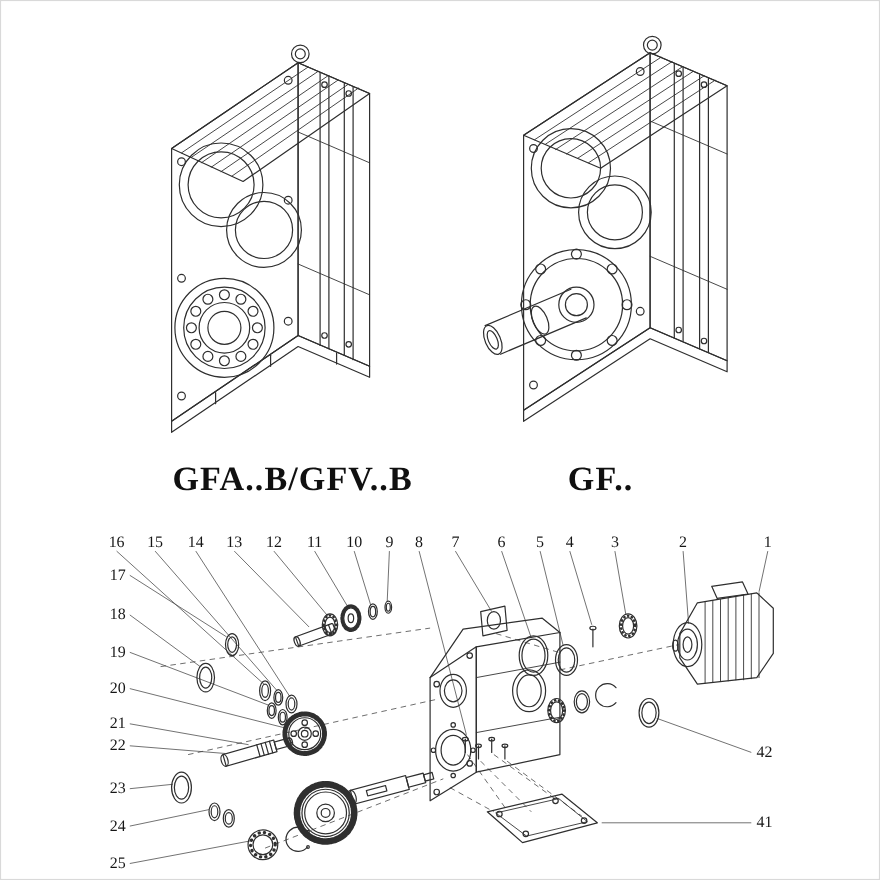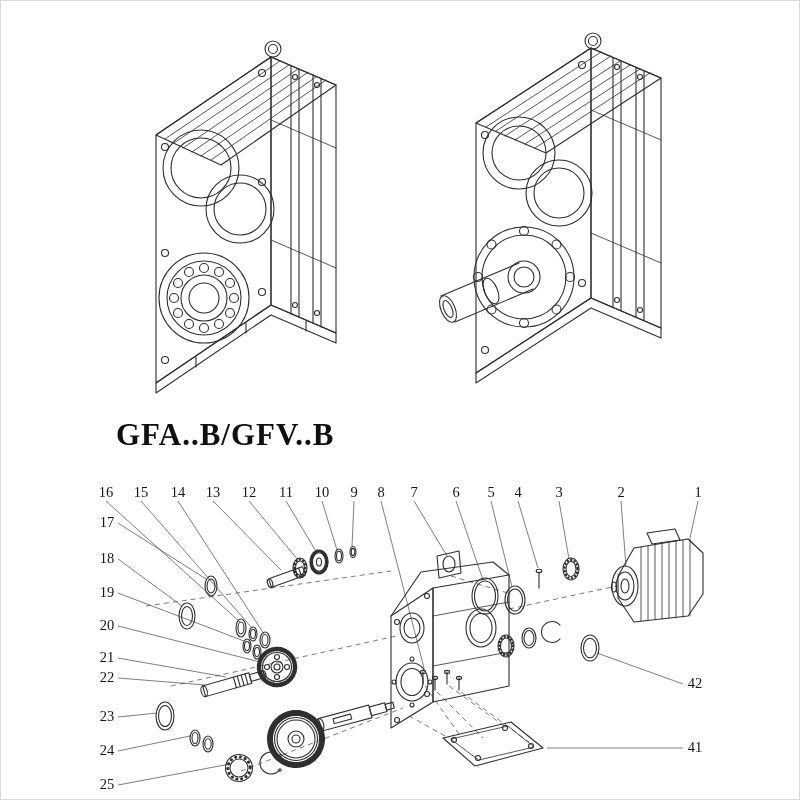--- a/index.html
+++ b/index.html
@@ -4,21 +4,21 @@
 <style>
   html,body { margin:0; padding:0; background:#fff; }
   .stage {
     position:relative; width:800px; height:800px;
     background:#ffffff; border:1px solid #d9d9d9; box-sizing:border-box;
     overflow:hidden; font-family:"Liberation Serif", serif;
   }
   .stage svg { position:absolute; }
   .fig-label {
     position:absolute; font-weight:bold; font-size:31px; letter-spacing:1px;
-    color:#101010; white-space:nowrap;
+    color:#101010; text-align:center; white-space:nowrap;
   }
   .ln   { stroke:#2f2f2f; fill:none; stroke-width:1.1; stroke-linejoin:round; stroke-linecap:round; }
   .thin { stroke-width:0.8; }
   .leader { stroke:#474747; stroke-width:0.7; fill:none; }
   .dash { stroke:#5a5a5a; stroke-width:0.8; stroke-dasharray:5 4; fill:none; }
   .teeth    { stroke-width:4.5; stroke-dasharray:2.2 1.6; }
   .teeth-sm { stroke-width:3.2; stroke-dasharray:1.8 1.4; }
   .teeth-lg { stroke-width:6;   stroke-dasharray:2.4 1.8; }
   .dots    { stroke-width:2.4; stroke-dasharray:0.1 3.6; stroke-linecap:round; }
   .dots-lg { stroke-width:3;   stroke-dasharray:0.1 4.8; stroke-linecap:round; }
@@ -165,20 +165,21 @@
         <line x1="228" y1="66" x2="228" y2="315"></line>
         <circle cx="201" cy="62" r="2.5"></circle>
           <circle cx="201" cy="295" r="2.5"></circle>
         <circle cx="224" cy="72" r="2.5"></circle>
           <circle cx="224" cy="305" r="2.5"></circle>
       </g>
     </g>
   </svg>
 
   <div class="fig-label" style="left:115px; top:416px; width:300px;">GFA..B/GFV..B</div>
+  <div class="fig-label" style="left:455px; top:416px; width:180px;">GF..</div>
 
   <svg style="left:90px; top:475px;" width="620" height="325" viewBox="0 0 620 325">
 
     <g class="dash">
       <line x1="55" y1="130" x2="300" y2="95"></line>
       <line x1="80" y1="210" x2="305" y2="160"></line>
       <line x1="150" y1="295" x2="312" y2="232"></line>
       <line x1="418" y1="133" x2="526" y2="110"></line>
       <line x1="360" y1="100" x2="420" y2="118"></line>
       <line x1="334" y1="210" x2="368" y2="258"></line>

